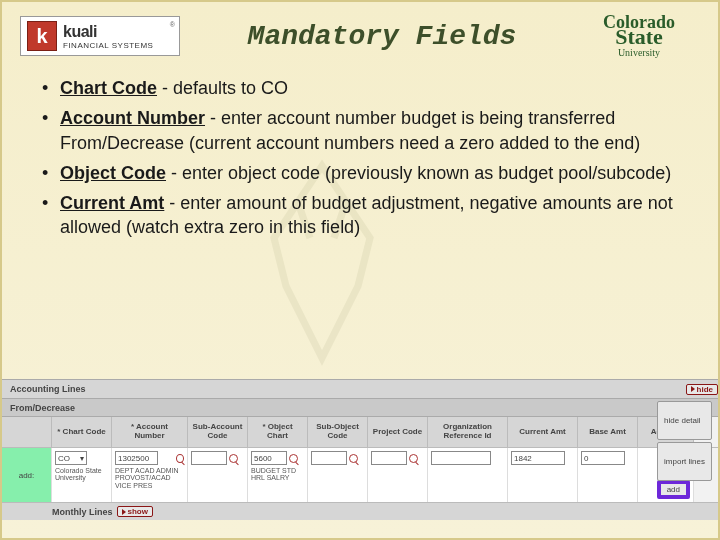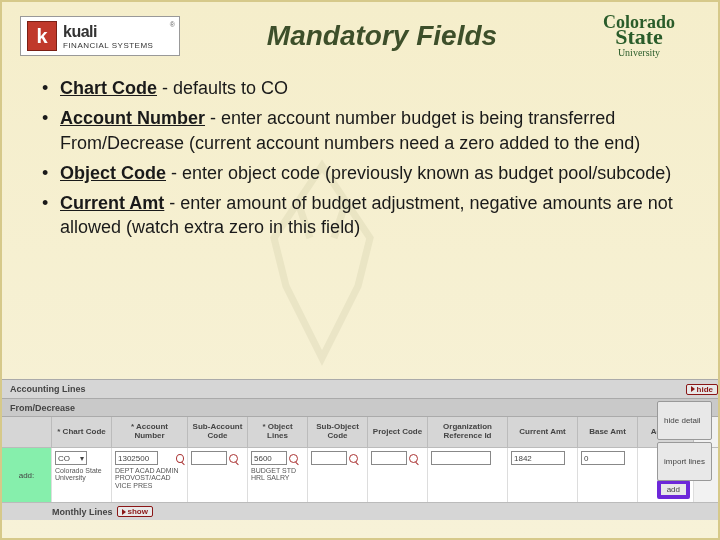--- a/index.html
+++ b/index.html
@@ -23,21 +23,21 @@
   .kuali-k {
     width: 30px; height: 30px; background: #c0392b; color: #fff;
     font-weight: bold; font-size: 20px; display: flex; align-items: center; justify-content: center;
     border: 1px solid #7a1f15;
   }
   .kuali-text { margin-left: 6px; display: flex; flex-direction: column; }
   .kuali-main { font-weight: bold; font-size: 16px; color: #333; letter-spacing: -0.5px; }
   .kuali-sub { font-size: 8px; color: #333; letter-spacing: 0.5px; }
   .kuali-r { font-size: 7px; color: #666; position: absolute; right: 4px; top: 4px; }
   .title {
-    font-family: Liberation Sans, sans-serif; font-style: italic; font-weight: bold;
+    font-family: Liberation Mono, monospace; font-style: italic; font-weight: bold;
     font-size: 28px; color: #3d4f2a; text-align: center; flex: 1;
   }
   .csu-logo {
     width: 110px; font-family: 'Times New Roman', serif; font-weight: bold;
     color: #2a5c2a; text-align: center; line-height: 0.85;
   }
   .csu-c { font-size: 18px; }
   .csu-s { font-size: 22px; margin-top: -2px; }
   .csu-u { font-size: 10px; font-weight: normal; margin-top: 2px; }
   .bullets {
@@ -159,21 +159,21 @@
       <span class="minibtn">import lines</span>
     </div>
     <div class="fd-row">
       <span>From/Decrease</span>
     </div>
     <div class="cols">
       <div class="colh"></div>
       <div class="colh">* Chart Code</div>
       <div class="colh">* Account Number</div>
       <div class="colh">Sub-Account Code</div>
-      <div class="colh">* Object Lines</div>
+      <div class="colh">* Object Chart</div>
       <div class="colh">Sub-Object Code</div>
       <div class="colh">Project Code</div>
       <div class="colh">Organization Reference Id</div>
       <div class="colh">Current Amt</div>
       <div class="colh">Base Amt</div>
       <div class="colh">Actions</div>
     </div>
     <div class="row">
       <div class="cell addlbl">add:</div>
       <div class="cell">

